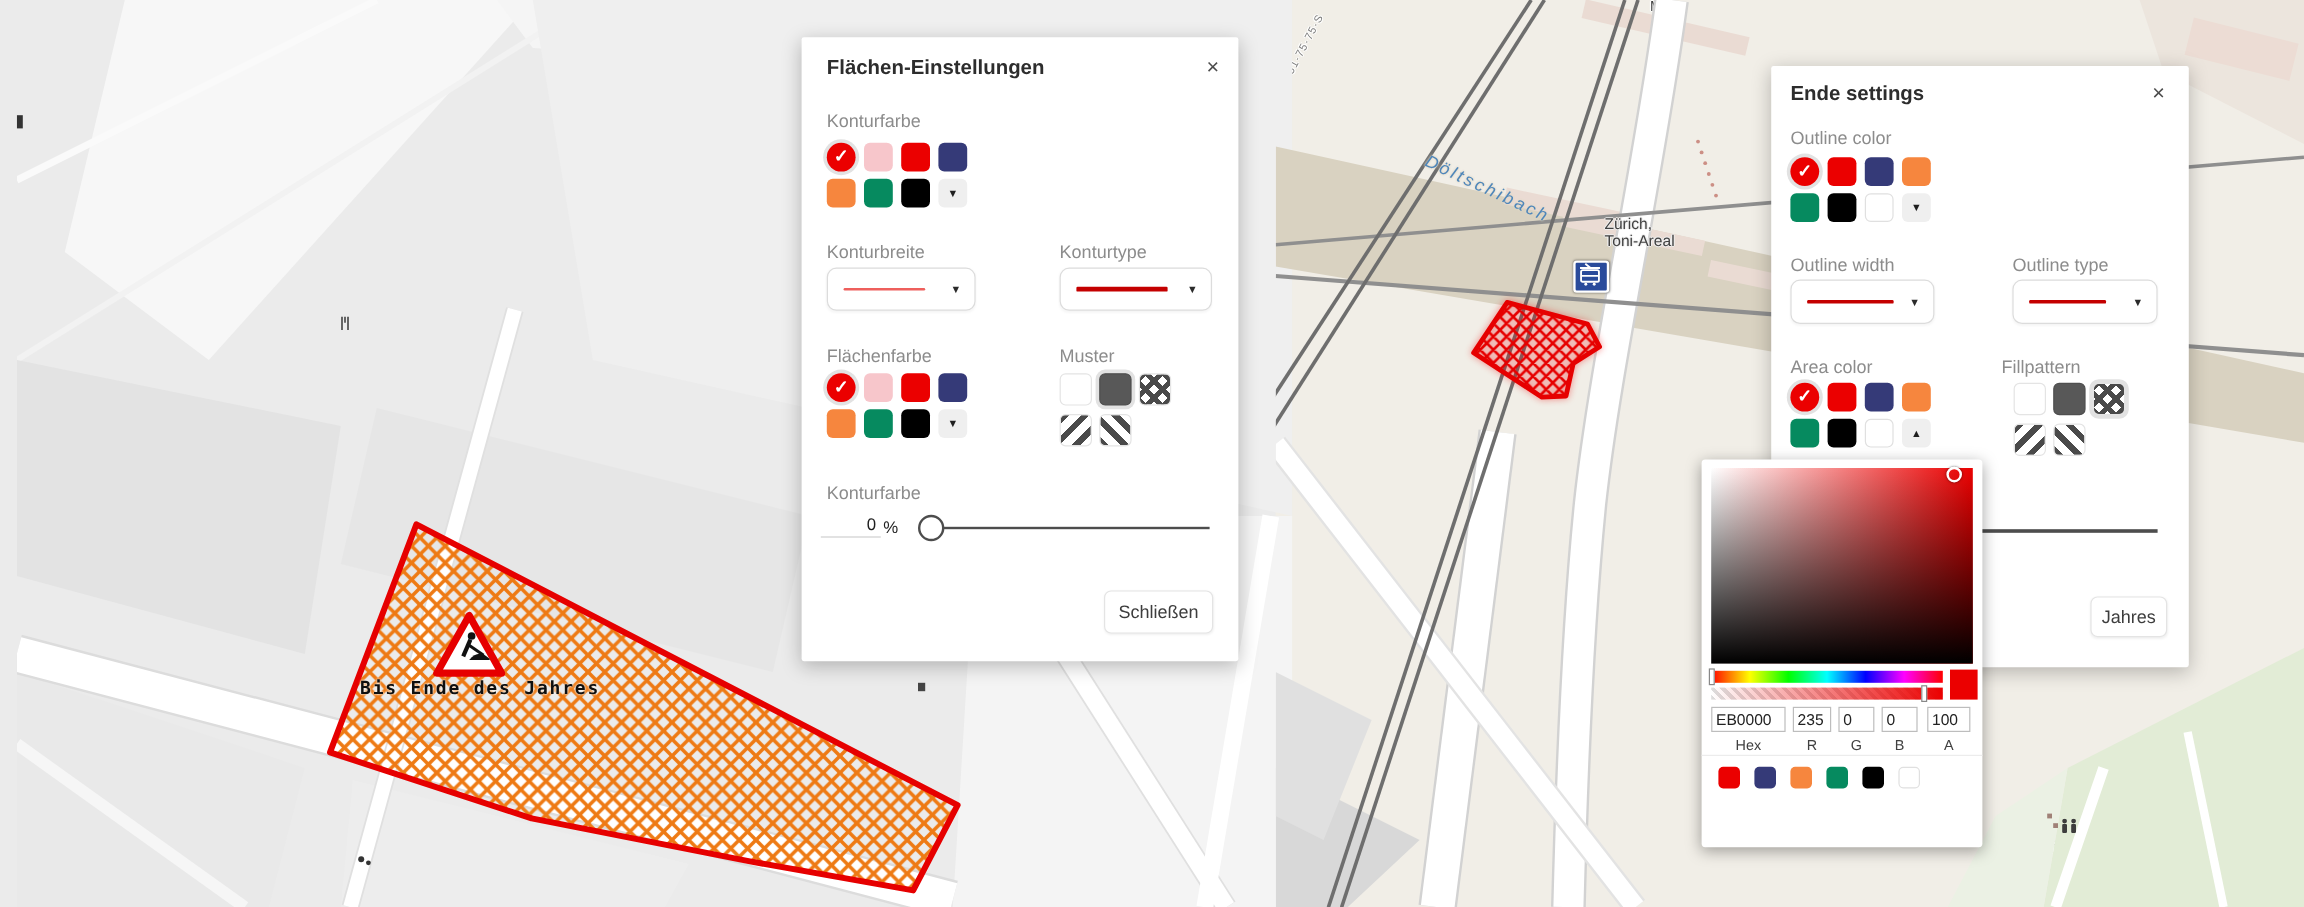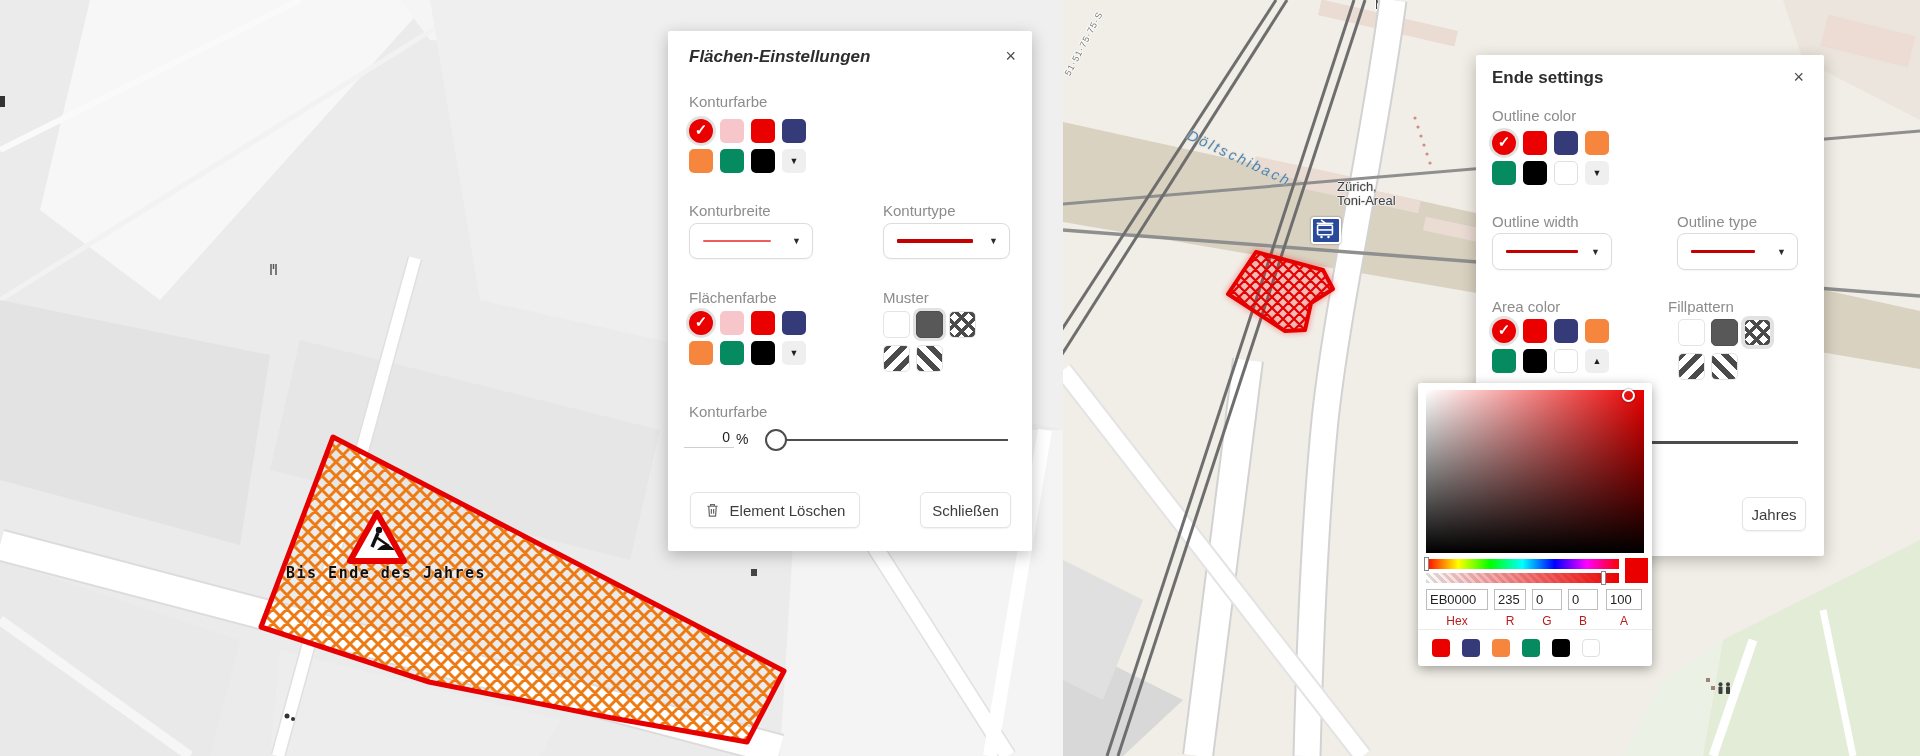--- a/index.html
+++ b/index.html
@@ -1,19 +1,19 @@
 <!DOCTYPE html>
 <html><head>
 <meta charset="utf-8">
 <style>
   html,body{margin:0;padding:0;background:#ddd;}
   #stage{position:relative;width:1920px;height:756px;overflow:hidden;
          font-family:"Liberation Sans",sans-serif;background:#ebebeb;}
   .map{position:absolute;top:0;height:756px;overflow:hidden;}
-  #leftMap{left:0;width:1063px;background:#ebebeb;}
+  #leftMap{left:14px;width:1063px;background:#ebebeb;}
   #rightMap{left:1063px;width:857px;background:#f1eee7;}
   .map svg{position:absolute;left:0;top:0;z-index:2;}
   .maplabel{position:absolute;z-index:1;color:#959595;font-size:12px;white-space:nowrap;
     text-shadow:1px 0 0 #fff,-1px 0 0 #fff,0 1px 0 #fff,0 -1px 0 #fff,0 0 2px #fff;}
   .annot{position:absolute;z-index:3;font-family:"DejaVu Sans Mono",monospace;font-weight:bold;
     font-size:15px;letter-spacing:1.5px;color:#0f0f0f;white-space:nowrap;
     text-shadow:0 0 2px #f6f1ea,0 0 2px #f6f1ea;}
   .bluelabel{position:absolute;z-index:3;color:#4e86ba;font-style:italic;font-size:14.5px;
     letter-spacing:2.5px;white-space:nowrap;text-shadow:0 0 2px #ded7c6,0 0 2px #ded7c6;}
   .stationlabel{position:absolute;z-index:3;color:#414141;font-size:13px;line-height:14px;
@@ -56,39 +56,39 @@
     background:#fff;border:1px solid #e4e4e4;border-radius:6px;font-size:15px;color:#3d3d3d;
     box-shadow:0 1px 2px rgba(0,0,0,.06);cursor:pointer;box-sizing:border-box;}
   .tinput{position:absolute;width:46px;border:none;border-bottom:1px solid #cfcfcf;background:none;
     font-size:14px;color:#1e1e1e;text-align:right;padding:0 4px 2px 0;outline:none;
     font-family:"Liberation Sans",sans-serif;}
   .unit{position:absolute;font-size:14px;color:#1e1e1e;}
   .strack{position:absolute;height:2px;background:#4d4d4d;}
   .shandle{position:absolute;width:22px;height:22px;border:2px solid #4d4d4d;border-radius:50%;
     background:#fff;box-sizing:border-box;cursor:pointer;}
   
-  #picker{position:absolute;left:1418px;top:383px;width:234px;height:283px;background:#fff;
+  #picker{position:absolute;left:1418px;top:383px;width:234px;height:323px;background:#fff;
     border-radius:3px;z-index:40;box-shadow:0 3px 12px rgba(0,0,0,.35);}
   #svArea{position:absolute;left:8px;top:7px;width:218px;height:163px;cursor:crosshair;
     background:linear-gradient(to bottom,rgba(0,0,0,0),#000),linear-gradient(to right,#fff,#eb0000);}
   #svRing{position:absolute;left:204px;top:6px;width:9px;height:9px;border:2px solid #fff;
     border-radius:50%;box-shadow:0 0 2px rgba(0,0,0,.7);}
   #hueBar{position:absolute;left:8px;top:176px;width:193px;height:10px;cursor:pointer;
     background:linear-gradient(to right,#f00,#ff0,#0f0,#0ff,#00f,#f0f,#f00);}
   #hueHandle{position:absolute;left:6px;top:174px;width:5px;height:14px;background:#fff;
     border:1px solid #888;box-sizing:border-box;}
   #alphaBar{position:absolute;left:8px;top:190px;width:193px;height:10px;cursor:pointer;
     background:linear-gradient(to right,rgba(235,0,0,0),rgba(235,0,0,1)),
      repeating-linear-gradient(45deg,#ddd 0 3px,#fff 3px 6px);}
   #alphaHandle{position:absolute;left:183px;top:188px;width:5px;height:14px;background:#fff;
     border:1px solid #888;box-sizing:border-box;}
   #curSwatch{position:absolute;left:207px;top:175px;width:23px;height:25px;background:#eb0000;}
   .pinput{position:absolute;top:206px;height:21px;border:1px solid #bdbdbd;font-size:13px;
     color:#222;padding:0 3px;box-sizing:border-box;outline:none;font-family:"Liberation Sans",sans-serif;}
-  .plabel{position:absolute;top:231px;font-size:12px;color:#b91c1c;text-align:center;}
+  .plabel{position:absolute;top:231px;font-size:12px;color:#404040;text-align:center;}
   #pDivider{position:absolute;left:0;top:246px;width:234px;border-top:1px solid #ececec;}
   .presets{position:absolute;left:14px;top:256px;display:flex;gap:12px;}
   .presets .swatch{width:18px;height:18px;border-radius:4px;}
 </style>
 </head>
 <body>
 
 <div id="stage">
 
   <div class="map" id="leftMap">
@@ -223,21 +223,21 @@
           <circle cx="4.5" cy="2.2" r="2"></circle>
             <rect x="2.5" y="4.6" width="4" height="7.5" rx="1"></rect>
           <circle cx="12" cy="2.2" r="2"></circle>
             <rect x="10" y="4.6" width="4" height="7.5" rx="1"></rect>
         </g>
       </svg>
     </div>
   </div>
 
   <section class="dialog" id="dlgL">
-    <div class="dtitle" style="left:21px;top:16px;font-style:italic;">Flächen-Einstellungen</div>
+    <div class="dtitle" style="left:21px;top:16px;">Flächen-Einstellungen</div>
     <div class="xbtn" style="right:16px;top:16px;">×</div>
 
     <div class="flabel" style="left:21px;top:62px;">Konturfarbe</div>
     <div class="swgrid" style="left:21px;top:88px;">
         <div class="swatch sel" style="background: rgb(235, 0, 0);">
           <span class="chk">✓</span>
         </div>
         <div class="swatch" style="background: rgb(247, 198, 203);"></div>
         <div class="swatch" style="background: rgb(235, 0, 0);"></div>
         <div class="swatch" style="background: rgb(53, 58, 120);"></div>
@@ -280,26 +280,20 @@
         <div class="swatch pat-diag1"></div>
         <div class="swatch pat-diag2"></div>
       </div>
 
     <div class="flabel" style="left:21px;top:372px;">Konturfarbe</div>
     <input class="tinput" style="left: 16px; top: 398px;" value="0">
     <span class="unit" style="left:68px;top:400px;">%</span>
     <div class="strack" style="left:112px;top:408px;width:228px;"></div>
     <div class="shandle" style="left:97px;top:398px;"></div>
 
-    <div class="btn" style="left:22px;top:461px;width:170px;height:36px;">
-      <svg width="15" height="16" viewBox="0 0 16 17">
-        <path fill="none" stroke="#6a6a6a" stroke-width="1.3" d="M2.5 4.5 h11 M6 4.5 V2.8 h4 V4.5 M4 4.5 l.7 10.5 h6.6 L12 4.5 M6.8 7.5 v5 M9.2 7.5 v5"></path>
-      </svg>
-      <span>Element Löschen</span>
-    </div>
     <div class="btn" style="left:252px;top:461px;width:91px;height:36px;">
       <span>Schließen</span>
     </div>
   </section>
 
   <section class="dialog" id="dlgR">
     <div class="dtitle" style="left:16px;top:13px;">Ende settings</div>
     <div class="xbtn" style="right:20px;top:13px;">×</div>
 
     <div class="flabel" style="left:16px;top:52px;">Outline color</div>

